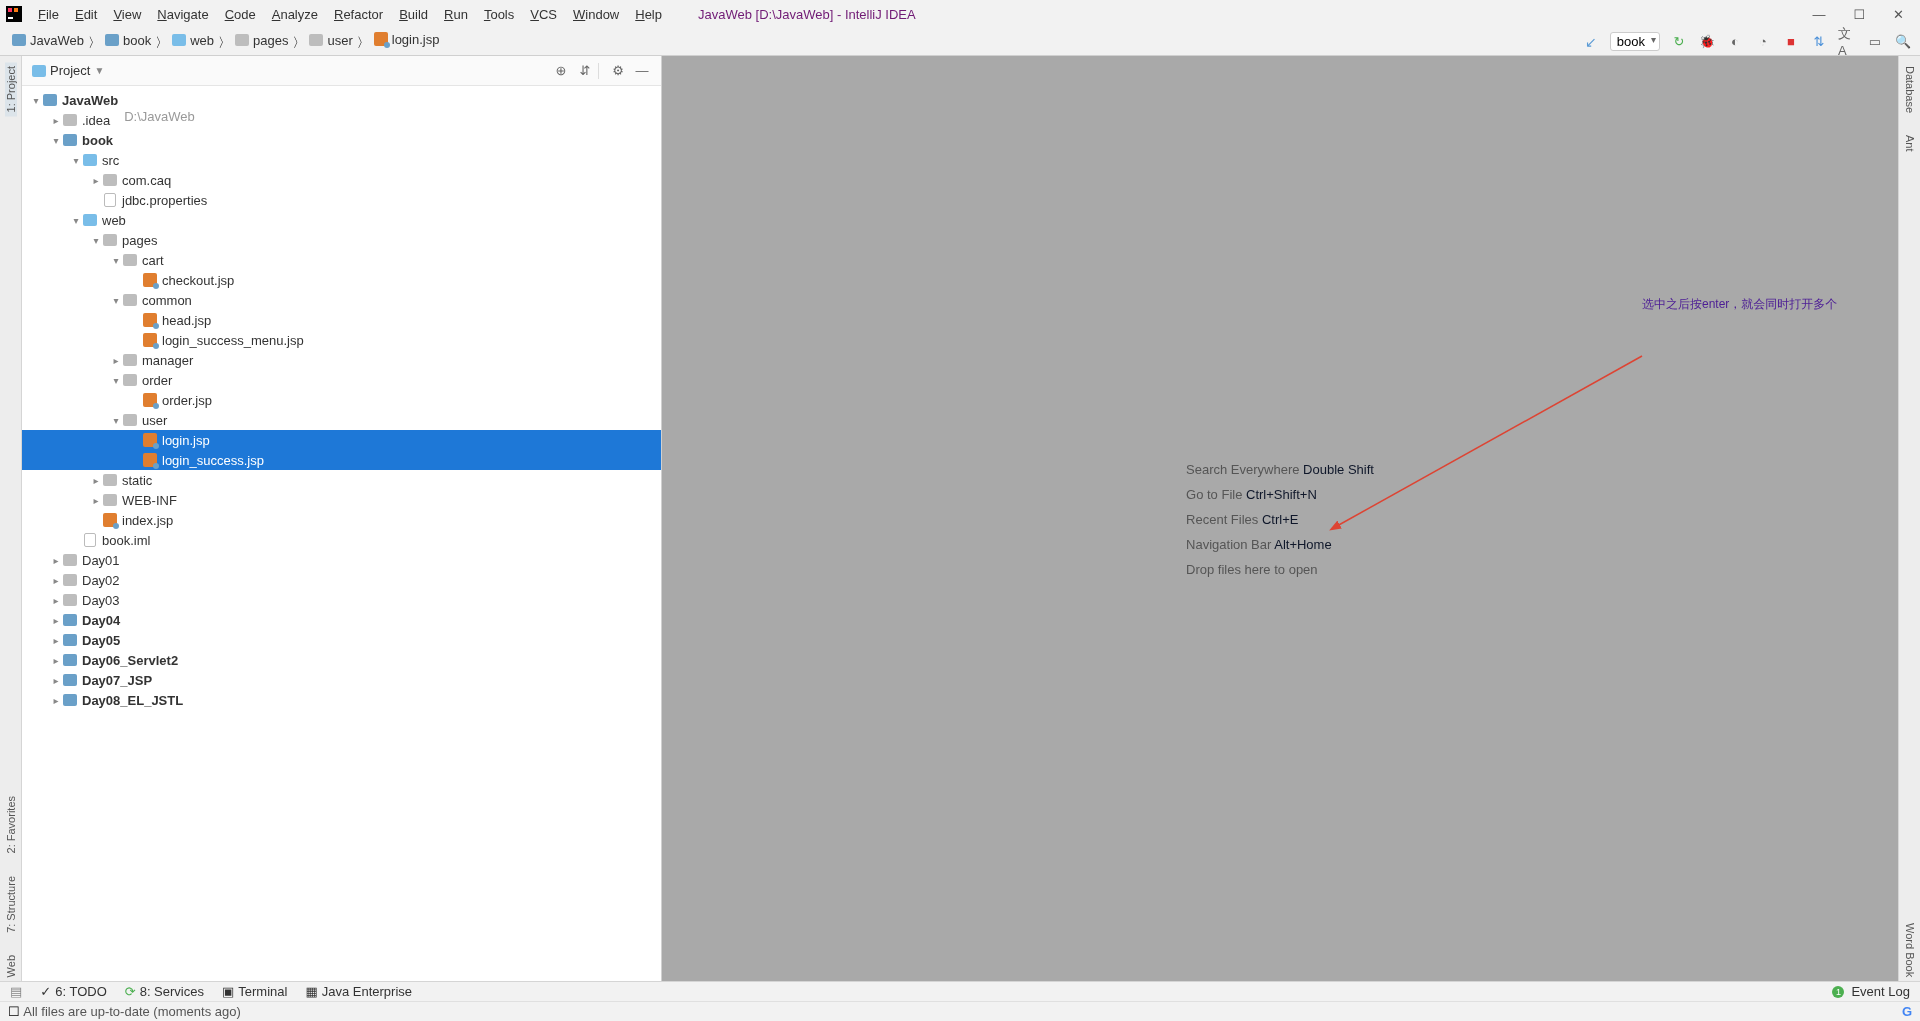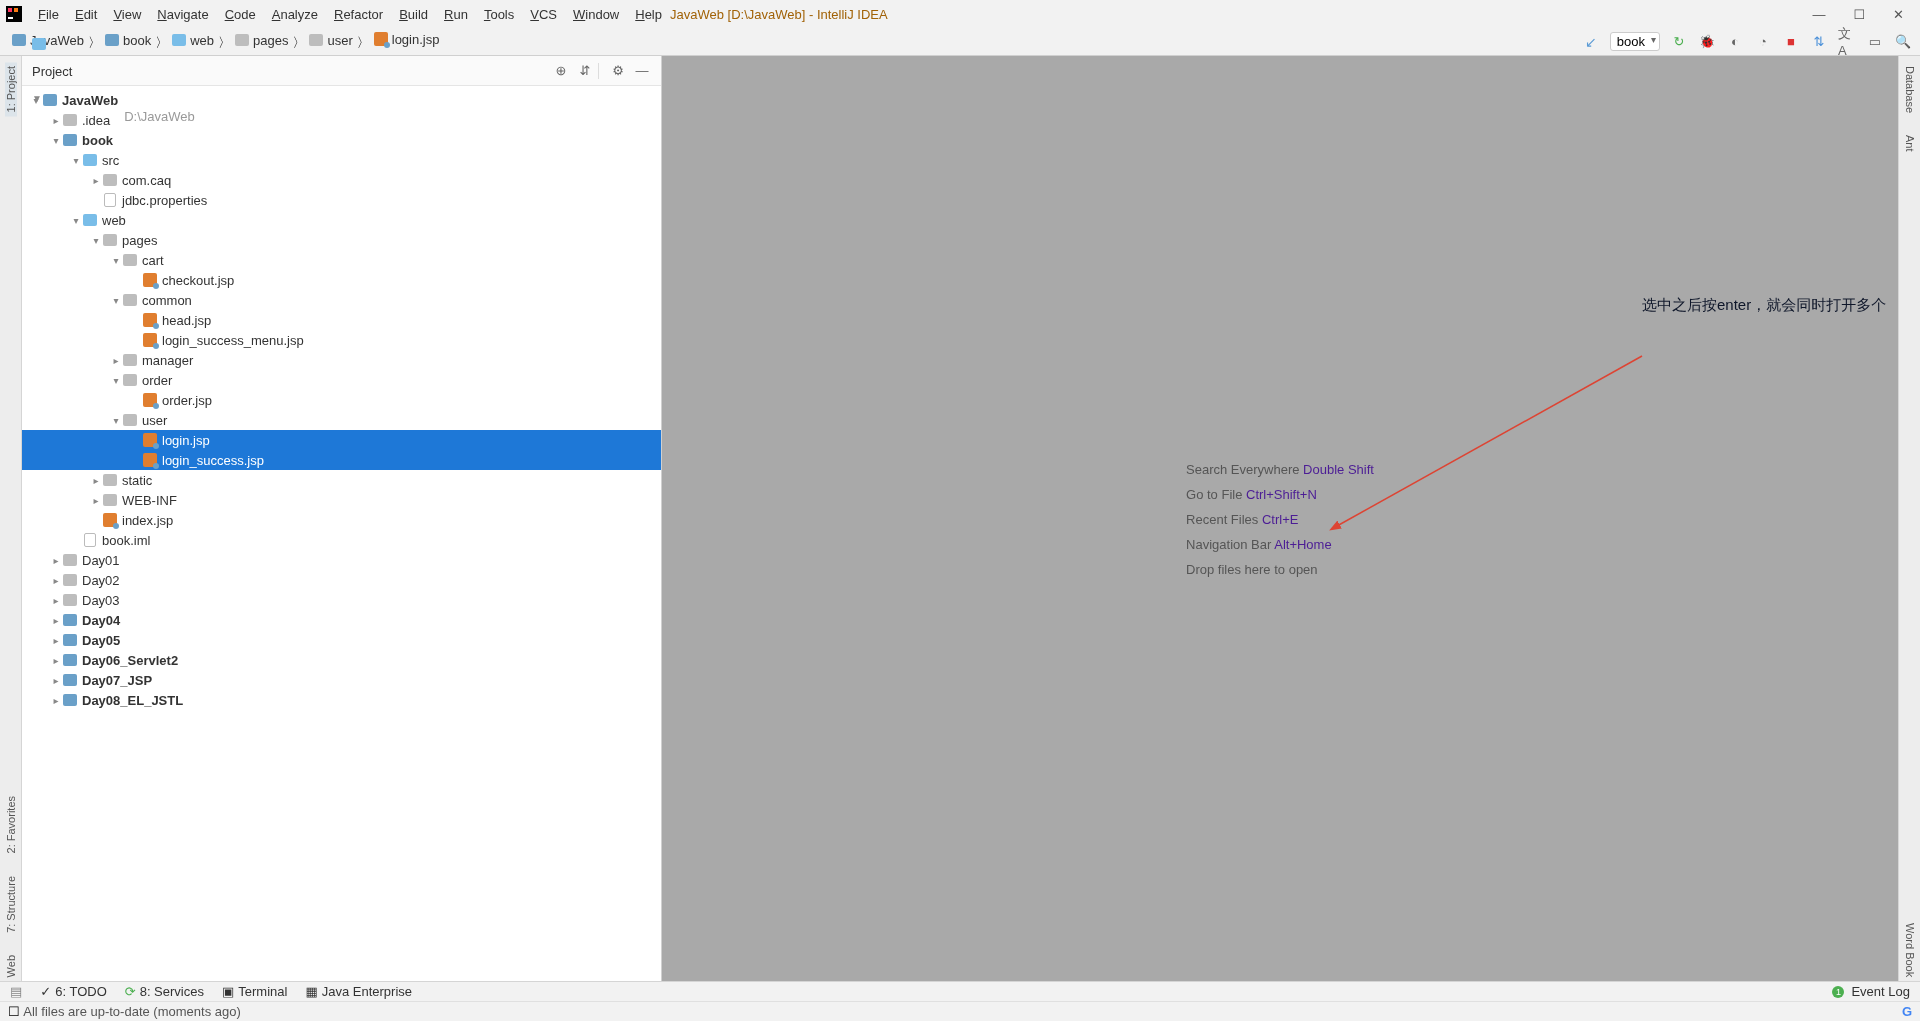--- a/index.html
+++ b/index.html
@@ -3,21 +3,21 @@
 <meta charset="utf-8">
 <style>
 * { margin: 0; padding: 0; box-sizing: border-box; font-family: "Segoe UI", Arial, sans-serif; font-size: 13px; }
 html, body { width: 100%; height: 100%; background: #f2f2f2; overflow: hidden; }
 
 
 .menubar { height: 28px; display: flex; align-items: center; padding: 0 6px; background: #f2f2f2; }
 .menubar .logo { width: 16px; height: 16px; margin-right: 8px; display: inline-flex; }
 .menubar .menu { padding: 2px 8px; cursor: default; color: #333; }
 .menubar .menu u { text-decoration: underline; }
-.menubar .title { margin-left: 0; color: #a16207; }
+.menubar .title { margin-left: 28px; color: #701a75; }
 .menubar .win-controls { margin-left: auto; display: flex; gap: 28px; padding-right: 10px; color: #555; }
 .menubar .win-controls span { cursor: default; }
 
 
 .navbar { height: 28px; display: flex; align-items: center; padding: 0 8px; background: #f2f2f2; border-bottom: 1px solid #d0d0d0; }
 .crumb { display: inline-flex; align-items: center; gap: 4px; padding: 0 4px; color: #333; }
 .folder-icon { width: 14px; height: 12px; background: #6aa0c8; border-radius: 2px; display: inline-block; }
 .folder-icon.grey { background: #bdbdbd; }
 .folder-icon.sky  { background: #79bde8; }
 .jsp-icon { width: 14px; height: 14px; background: #e07e2f; border-radius: 2px; display: inline-block; position: relative; }
@@ -34,42 +34,42 @@
 
 
 .body-area { position:absolute; top:56px; bottom:40px; left:0; right:0; display:flex; }
 .gutter-left, .gutter-right { width:22px; background:#ededed; display:flex; flex-direction:column; align-items:center; padding-top:6px; gap:14px; border-right:1px solid #d5d5d5;}
 .gutter-right{ border-right:none; border-left:1px solid #d5d5d5;}
 .gutter-label { writing-mode: vertical-rl; transform: rotate(180deg); color:#555; font-size:11px; padding:4px 0;}
 .gutter-right .gutter-label { transform: none; writing-mode: vertical-rl; }
 
 .project-panel { width:640px; background:#fff; border-right:1px solid #d0d0d0; display:flex; flex-direction:column;}
 .panel-header { height:30px; display:flex; align-items:center; padding:0 10px; border-bottom:1px solid #e5e5e5; background:#fafafa;}
-.panel-header .title { display:flex; align-items:flex-start; gap:14px; font-weight:normal; color:#333;flex-direction:column;}
+.panel-header .title { display:flex; align-items:center; gap:4px; font-weight:normal; color:#333;}
 .panel-header .spacer { flex:1;}
 .panel-header .hdr-btn { width:18px; text-align:center; color:#666; margin-left:6px; cursor:default;}
 .panel-header .vbar { width:1px; height:16px; background:#ddd; margin:0 4px;}
 
 .tree { flex:1; overflow:auto; padding:4px 0 4px 0; }
 .row { display:flex; align-items:center; height:20px; white-space:nowrap; cursor:default; color:#333;}
 .row .arrow { width:12px; text-align:center; color:#888; font-size:10px;}
 .row .ico { width:16px; display:inline-flex; justify-content:center; margin-right:4px;}
 .row .label { }
 .row .hint { color:#999; margin-left:6px;margin-top:32px;}
 .row.bold .label { font-weight:bold; }
 .row.sel { background:#1e78d7; color:#fff;}
 .row.sel .arrow{color:#fff;}
 .pad-0{padding-left:8px;} .pad-1{padding-left:28px;} .pad-2{padding-left:48px;}
 .pad-3{padding-left:68px;} .pad-4{padding-left:88px;} .pad-5{padding-left:108px;}
 
 .editor-area { flex:1; background:#a9a9a9; position:relative; display:flex; align-items:center; justify-content:center;}
 .editor-hints { text-align:left; color:#555;}
 .editor-hints .line{ margin:8px 0; font-size:15px;}
-.editor-hints .kbd{ color:#4c1d95;}
-.annot { position:absolute; top:240px; left:980px; color:#0f172a; font-size:15px; }
+.editor-hints .kbd{ color:#0f172a;}
+.annot { position:absolute; top:240px; left:980px; color:#4c1d95; font-size:12px; }
 svg.arrow-svg{position:absolute; top:290px; left:660px; pointer-events:none;}
 
 
 .bottom-toolbar{ position:absolute; bottom:20px; left:0; right:0; height:20px; background:#f2f2f2; border-top:1px solid #d5d5d5; display:flex; align-items:center; padding:0 10px; gap:18px;}
 .bottom-toolbar .item{ display:flex; align-items:center; gap:4px; color:#333;}
 .bottom-toolbar .right{ margin-left:auto;}
 .badge-g{ width:12px; height:12px; border-radius:50%; background:#4caf50; color:#fff; font-size:9px; display:inline-flex; align-items:center; justify-content:center; margin-right:3px;}
 
 .statusbar{ position:absolute; bottom:0; left:0; right:0; height:20px; background:#f2f2f2; border-top:1px solid #e0e0e0; display:flex; align-items:center; padding:0 8px;}
 .statusbar .msg{ color:#555;}

